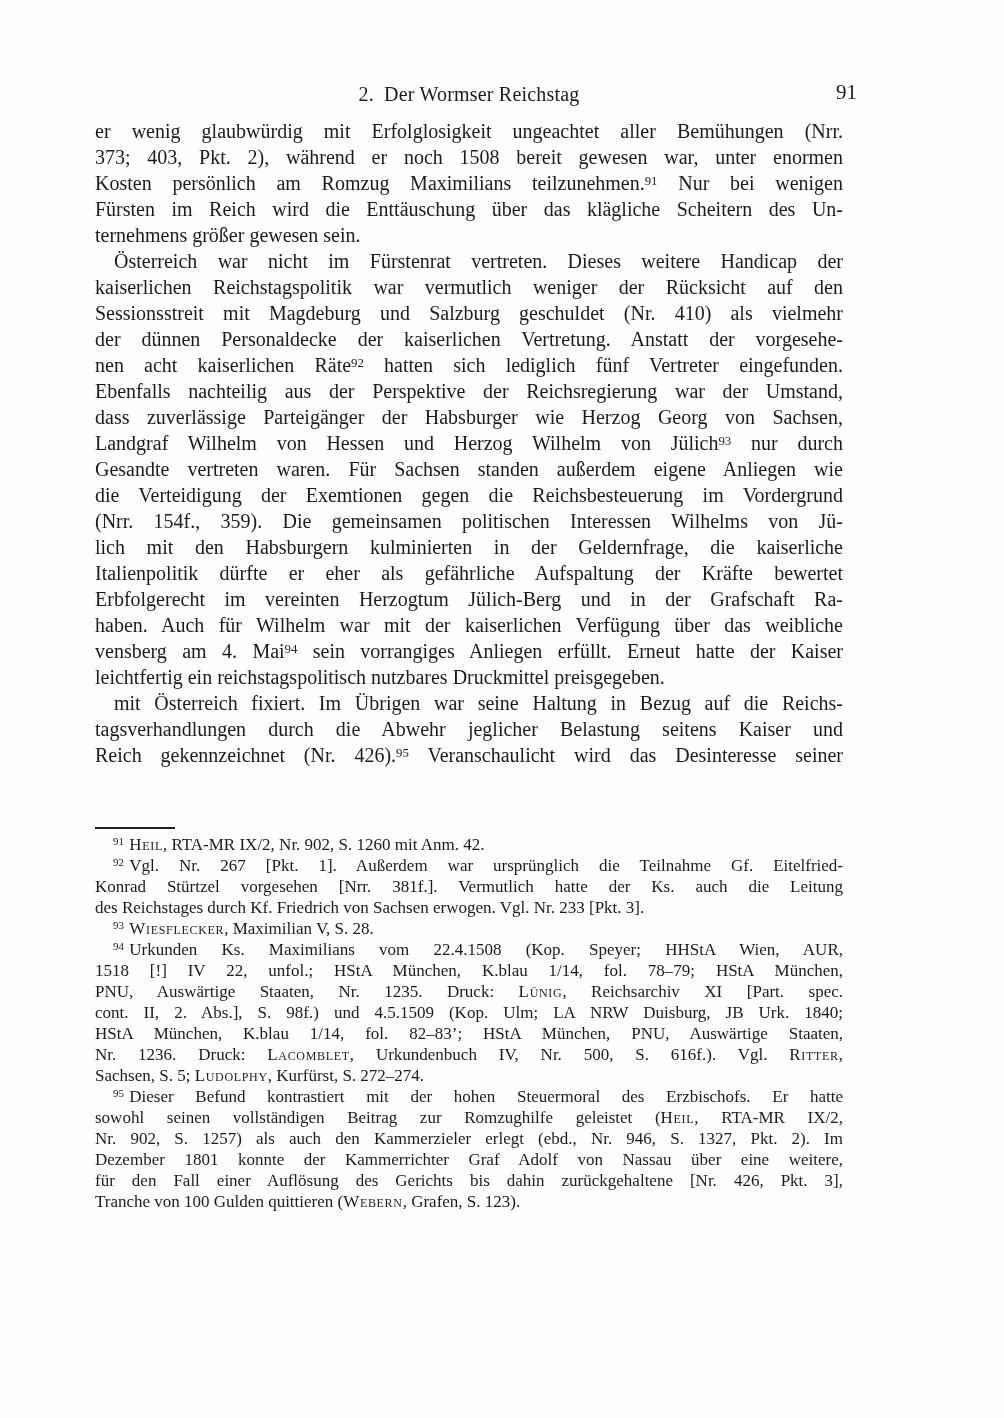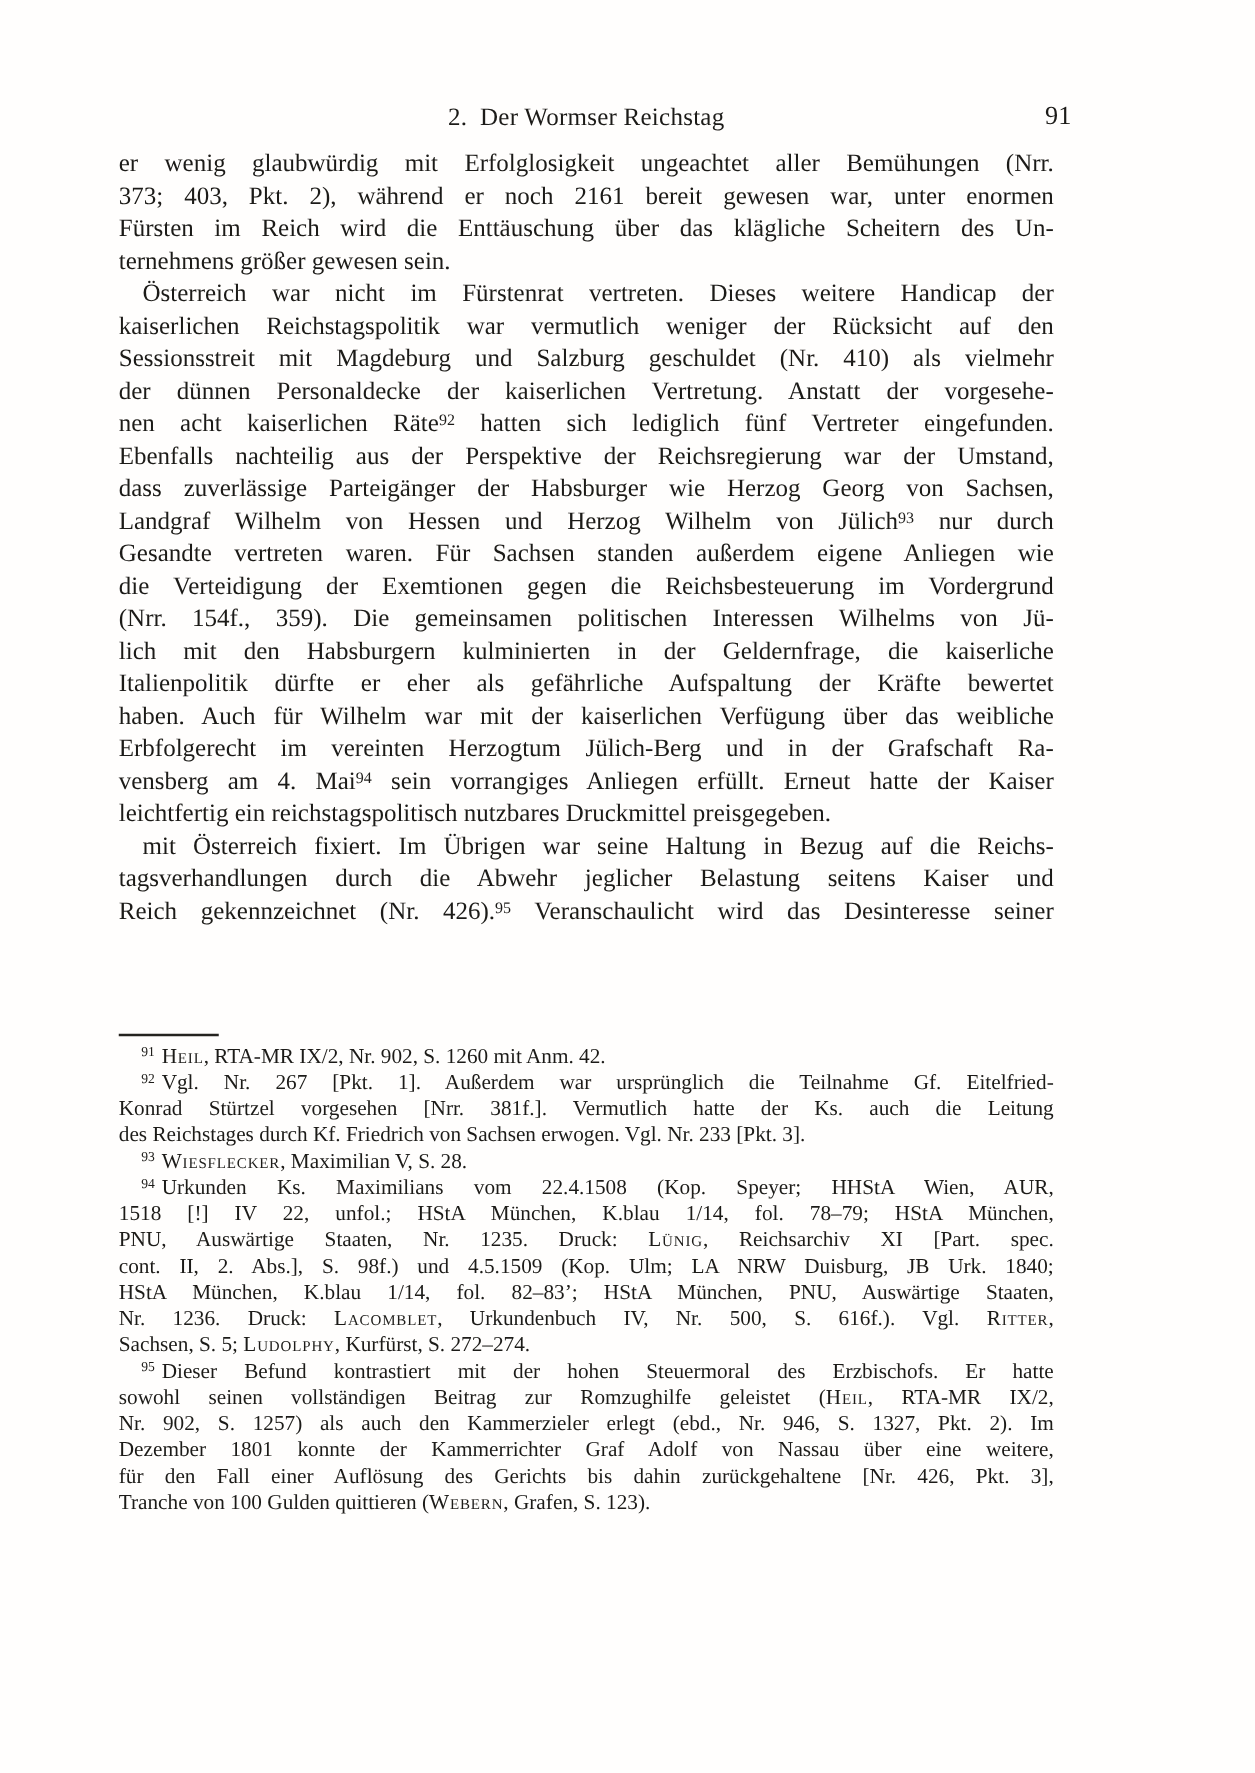--- a/index.html
+++ b/index.html
@@ -86,40 +86,41 @@
 
 <div class="page">
   <header class="page-header">
     <div class="running-head">2. Der Wormser Reichstag</div>
     <div class="folio">91</div>
   </header>
 
   <main class="body-text">
       <div class="para">
         <div class="line">er wenig glaubwürdig mit Erfolglosigkeit ungeachtet aller Bemühungen (Nrr.</div>
-        <div class="line">373; 403, Pkt. 2), während er noch 2161 bereit gewesen war, unter enormen</div>
+        <div class="line">373; 403, Pkt. 2), während er noch 1508 bereit gewesen war, unter enormen</div>
+        <div class="line">Kosten persönlich am Romzug Maximilians teilzunehmen.<sup class="sup">91</sup> Nur bei wenigen</div>
         <div class="line">Fürsten im Reich wird die Enttäuschung über das klägliche Scheitern des Un-</div>
         <div class="line last">ternehmens größer gewesen sein.</div>
       </div>
       <div class="para indent">
         <div class="line">Österreich war nicht im Fürstenrat vertreten. Dieses weitere Handicap der</div>
         <div class="line">kaiserlichen Reichstagspolitik war vermutlich weniger der Rücksicht auf den</div>
         <div class="line">Sessionsstreit mit Magdeburg und Salzburg geschuldet (Nr. 410) als vielmehr</div>
         <div class="line">der dünnen Personaldecke der kaiserlichen Vertretung. Anstatt der vorgesehe-</div>
         <div class="line">nen acht kaiserlichen Räte<sup class="sup">92</sup> hatten sich lediglich fünf Vertreter eingefunden.</div>
         <div class="line">Ebenfalls nachteilig aus der Perspektive der Reichsregierung war der Umstand,</div>
         <div class="line">dass zuverlässige Parteigänger der Habsburger wie Herzog Georg von Sachsen,</div>
         <div class="line">Landgraf Wilhelm von Hessen und Herzog Wilhelm von Jülich<sup class="sup">93</sup> nur durch</div>
         <div class="line">Gesandte vertreten waren. Für Sachsen standen außerdem eigene Anliegen wie</div>
         <div class="line">die Verteidigung der Exemtionen gegen die Reichsbesteuerung im Vordergrund</div>
         <div class="line">(Nrr. 154f., 359). Die gemeinsamen politischen Interessen Wilhelms von Jü-</div>
         <div class="line">lich mit den Habsburgern kulminierten in der Geldernfrage, die kaiserliche</div>
         <div class="line">Italienpolitik dürfte er eher als gefährliche Aufspaltung der Kräfte bewertet</div>
+        <div class="line">Erbfolgerecht im vereinten Herzogtum Jülich-Berg und in der Grafschaft Ra-</div>
         <div class="line">haben. Auch für Wilhelm war mit der kaiserlichen Verfügung über das weibliche</div>
-        <div class="line">Erbfolgerecht im vereinten Herzogtum Jülich-Berg und in der Grafschaft Ra-</div>
         <div class="line">vensberg am 4. Mai<sup class="sup">94</sup> sein vorrangiges Anliegen erfüllt. Erneut hatte der Kaiser</div>
         <div class="line last">leichtfertig ein reichstagspolitisch nutzbares Druckmittel preisgegeben.</div>
       </div>
       <div class="para indent">
         <div class="line">mit Österreich fixiert. Im Übrigen war seine Haltung in Bezug auf die Reichs-</div>
         <div class="line">tagsverhandlungen durch die Abwehr jeglicher Belastung seitens Kaiser und</div>
         <div class="line">Reich gekennzeichnet (Nr. 426).<sup class="sup">95</sup> Veranschaulicht wird das Desinteresse seiner</div>
       </div>
     </main>
 

